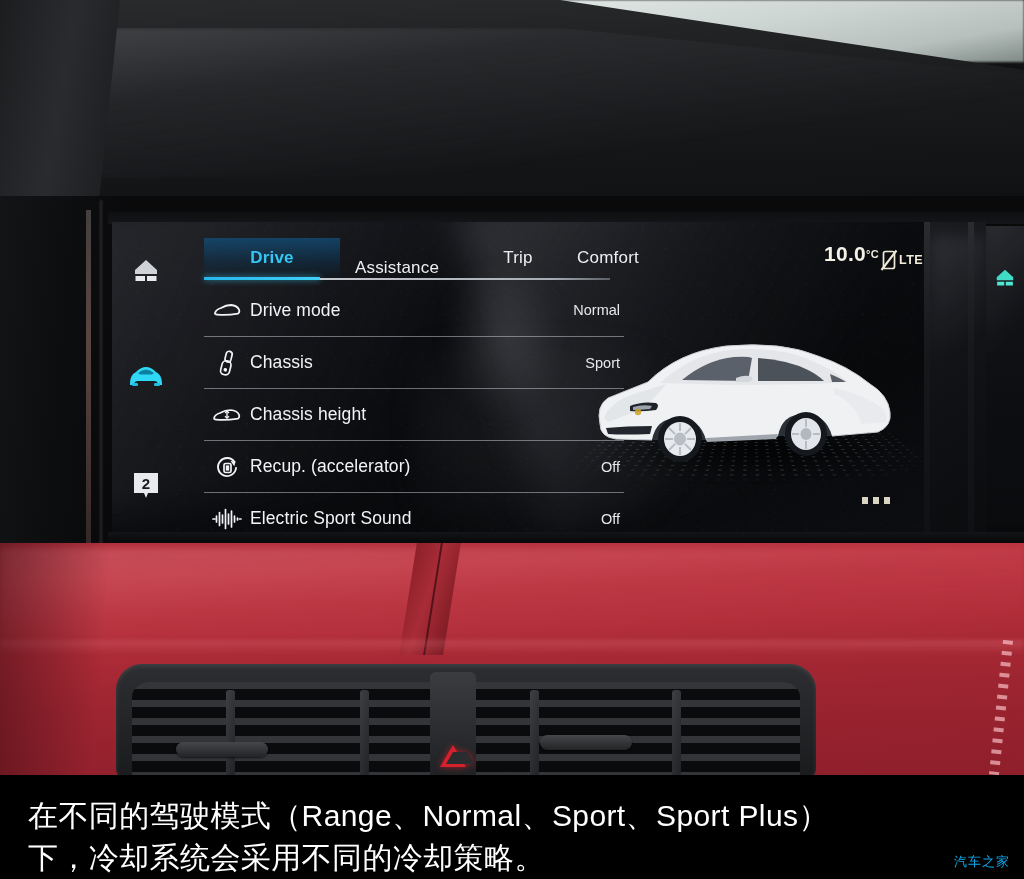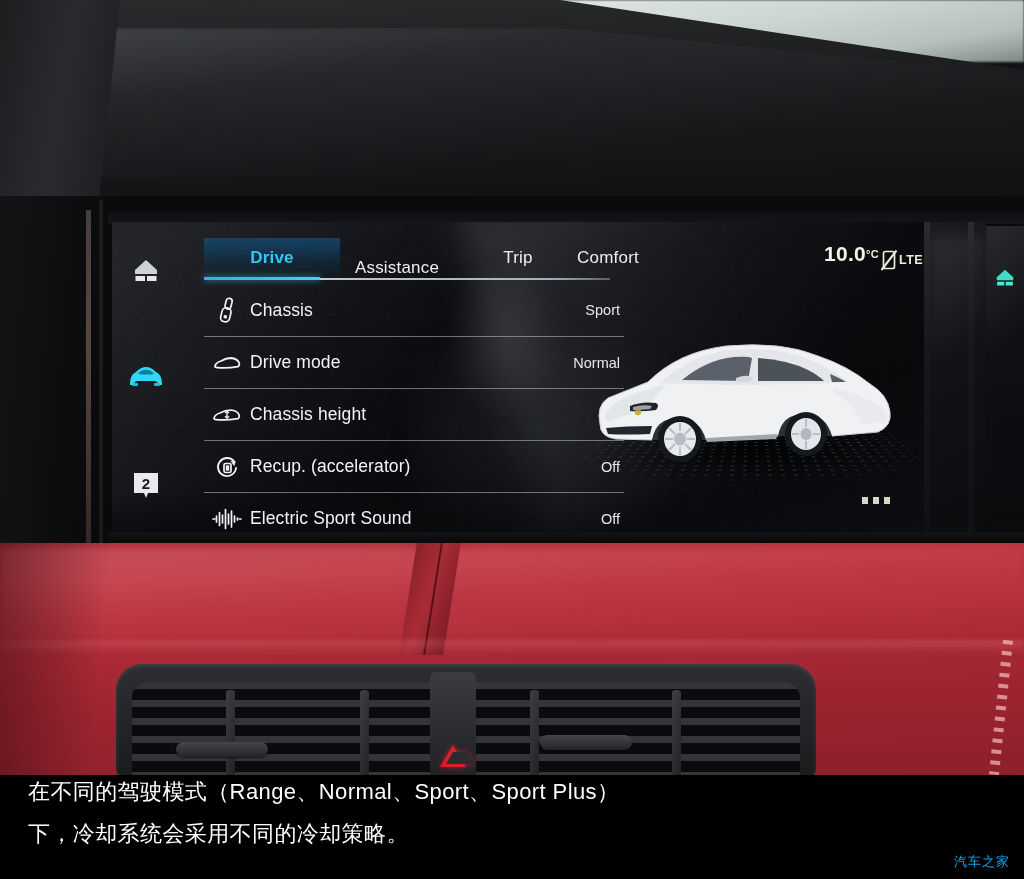--- a/index.html
+++ b/index.html
@@ -196,22 +196,22 @@
     background: linear-gradient(180deg,#3a3c40 0%,#2a2c2f 55%,#202124 100%);
     border-radius:6px; display:flex; align-items:flex-end; justify-content:center; padding-bottom:12px; }
   .hz-tri { width:0; height:0; border-left:13px solid transparent; border-right:13px solid transparent;
     border-bottom:22px solid #d8202c; filter: drop-shadow(0 0 3px rgba(216,32,44,.7)); }
   .hz-tri::after { content:""; display:block; position:relative; left:-7px; top:7px;
     width:14px; height:0; border-left:7px solid transparent; border-right:7px solid transparent;
     border-bottom:12px solid #2a2c2f; }
 
   
   #caption { position:absolute; left:0; top:775px; width:1024px; height:104px; background:#000; }
-  .cap-line { position:absolute; left:28px; color:#fff; font-size:22px; line-height:1.04;
-    letter-spacing:.4px; white-space:nowrap; font-family:"Liberation Sans", sans-serif; }
+  .cap-line { position:absolute; left:28px; color:#fff; font-size:30px; line-height:1.04;
+    letter-spacing:.4px; white-space:nowrap; font-family:"Liberation Sans", sans-serif;margin-top:19px; }
   .cap-1 { top:6px; }
   .cap-2 { top:48px; }
   .watermark { position:absolute; right:14px; bottom:8px; color:#0ea5e9; font-size:13px;
     letter-spacing:1px; }
 </style>
 </head>
 <body>
 
 <div id="stage">
 
@@ -273,43 +273,43 @@
             <span>Trip</span>
           </div>
           <div class="tab" style="left:348px; width:112px;">
             <span>Comfort</span>
           </div>
         </div>
         <div class="tab-underline"></div>
         <div class="tab-rule"></div>
 
         <div class="list">
+
+          <div class="row">
+            <div class="row-icon">
+              <svg width="28" height="16" viewBox="0 0 28 16">
+                <path d="M2 11 Q3 7.5 8 6 Q13 3 18 3 Q24 3.4 26 7.6 Q27 10 25 11.6 Q14 13.6 4.2 12.6 Q1.6 12.3 2 11 Z" fill="none" stroke="#f2f3f6" stroke-width="1.8" stroke-linejoin="round"></path>
+              </svg>
+            </div>
+            <div class="row-label">Drive mode</div>
+            <div class="row-value">Normal</div>
+          </div>
 
           <div class="row">
             <div class="row-icon">
               <svg width="18" height="28" viewBox="0 0 18 28">
                 <g transform="rotate(14 9 14)">
                   <rect x="6" y="2" width="6" height="11" rx="3" fill="none" stroke="#f2f3f6" stroke-width="1.7"></rect>
                   <rect x="4.5" y="12" width="9" height="14" rx="4" fill="none" stroke="#f2f3f6" stroke-width="1.7"></rect>
                   <circle cx="9" cy="21" r="1.8" fill="#f2f3f6"></circle>
                 </g>
               </svg>
             </div>
             <div class="row-label">Chassis</div>
             <div class="row-value">Sport</div>
-          </div>
-
-          <div class="row">
-            <div class="row-icon">
-              <svg width="28" height="16" viewBox="0 0 28 16">
-                <path d="M2 11 Q3 7.5 8 6 Q13 3 18 3 Q24 3.4 26 7.6 Q27 10 25 11.6 Q14 13.6 4.2 12.6 Q1.6 12.3 2 11 Z" fill="none" stroke="#f2f3f6" stroke-width="1.8" stroke-linejoin="round"></path>
-              </svg>
-            </div>
-            <div class="row-label">Drive mode</div>
-            <div class="row-value">Normal</div>
           </div>
 
           <div class="row">
             <div class="row-icon">
               <svg width="30" height="18" viewBox="0 0 30 18">
                 <path d="M2 12 Q3 8.4 8 7 Q13 4 18.5 4 Q25 4.5 27 8.6 Q28 11 26 12.6 Q14 14.6 4.2 13.6 Q1.6 13.3 2 12 Z" fill="none" stroke="#f2f3f6" stroke-width="1.7" stroke-linejoin="round"></path>
                 <path d="M15 5.6 L15 11.6" stroke="#f2f3f6" stroke-width="1.4"></path>
                 <path d="M13 7 L15 5 L17 7" fill="none" stroke="#f2f3f6" stroke-width="1.3"></path>
                 <path d="M13 10.2 L15 12.2 L17 10.2" fill="none" stroke="#f2f3f6" stroke-width="1.3"></path>
               </svg>

